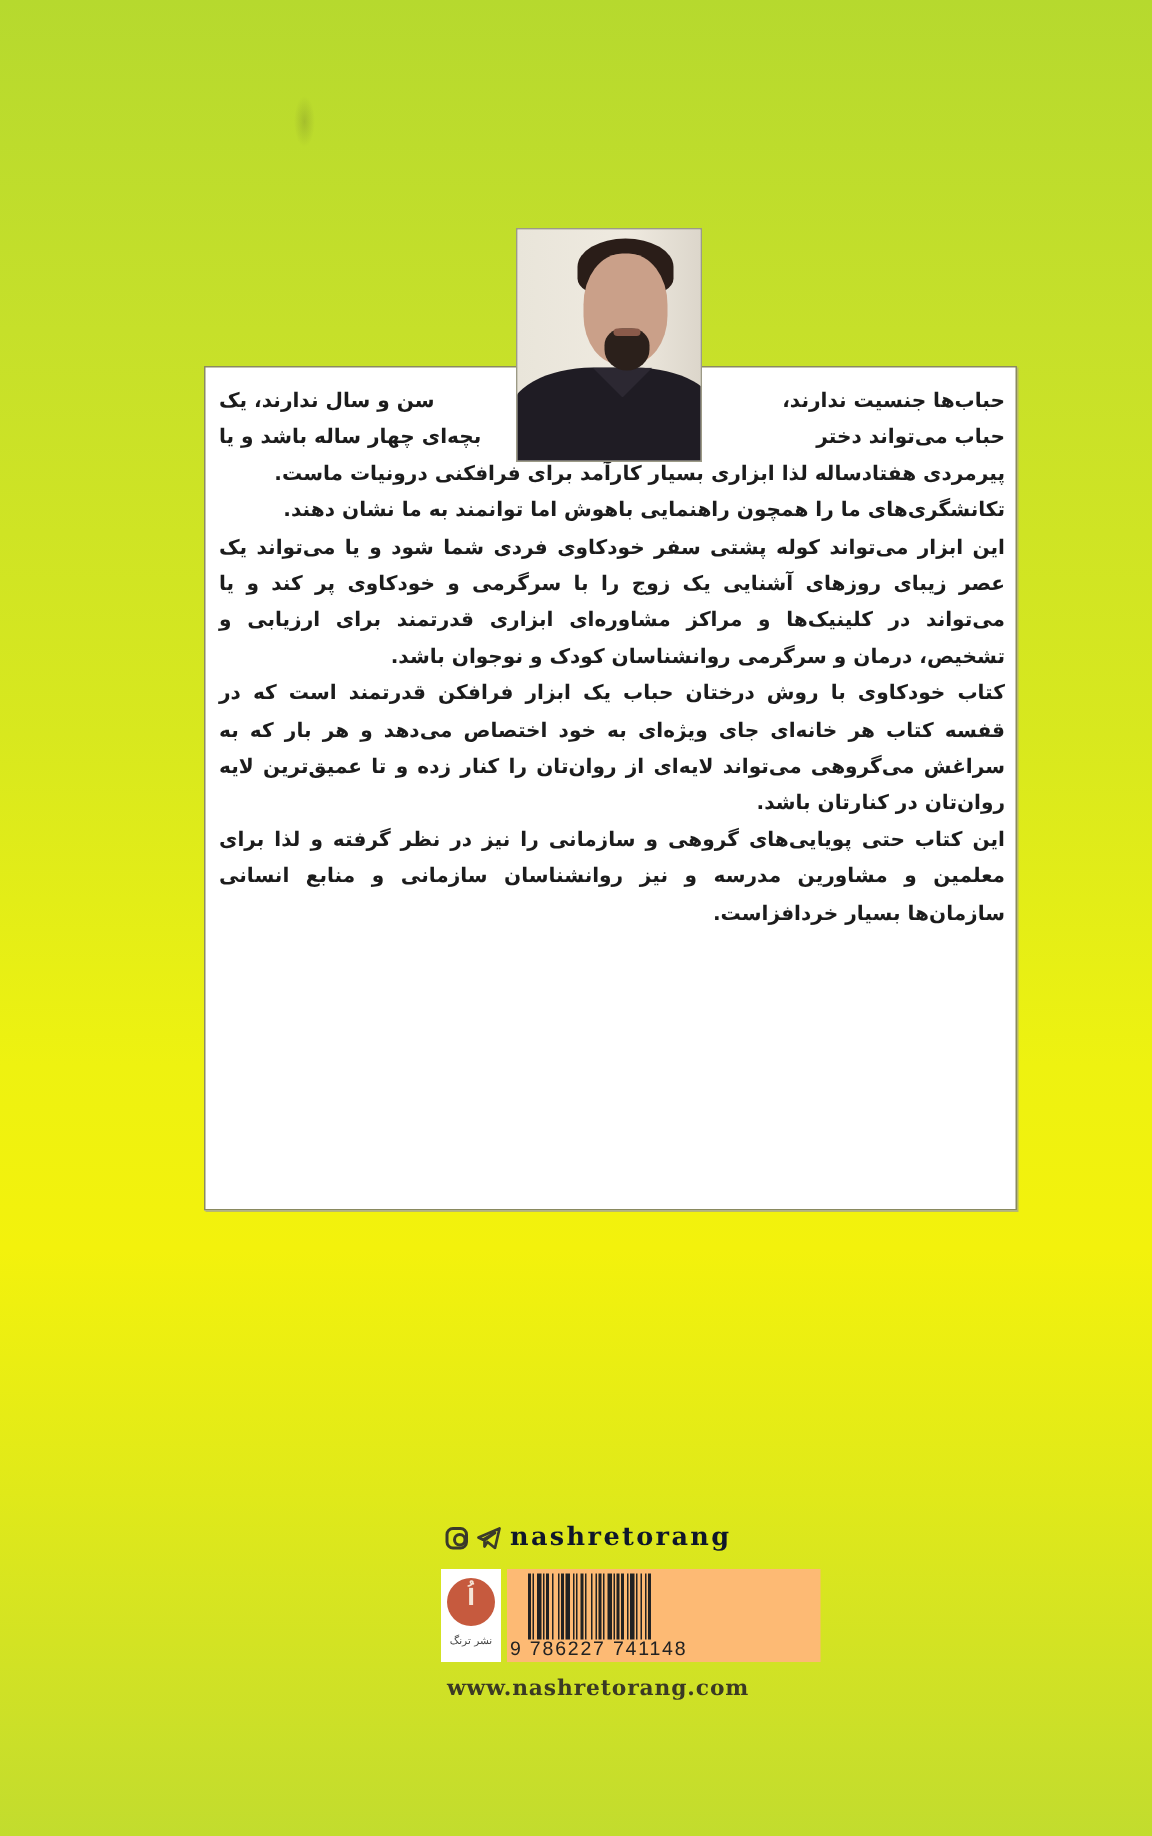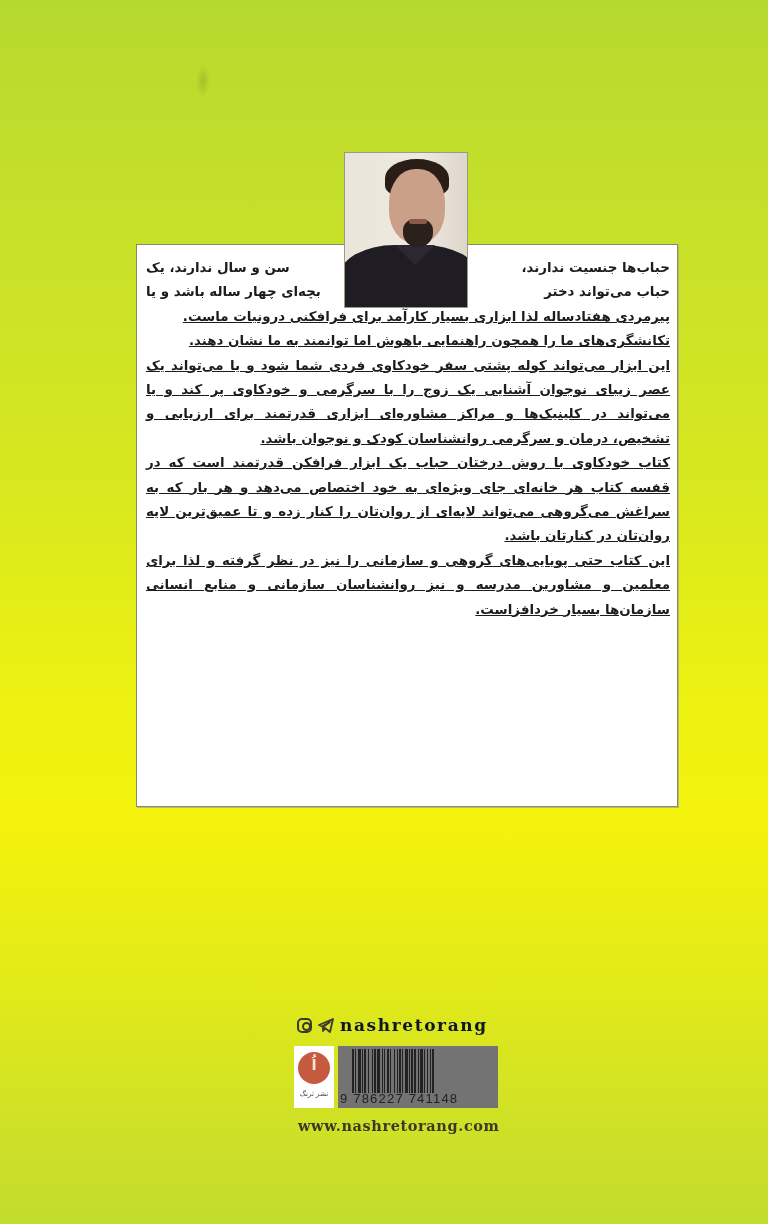--- a/index.html
+++ b/index.html
@@ -26,35 +26,35 @@
   .photo .beard{position:absolute;left:58px;top:66px;width:30px;height:28px;border-radius:40% 40% 50% 50%;background:#2b201b;}
   .photo .mouth{position:absolute;left:64px;top:66px;width:18px;height:5px;border-radius:3px;background:#8a5a4a;}
   .photo .shirt{position:absolute;left:-6px;top:92px;width:140px;height:80px;border-radius:40% 40% 0 0;background:#1f1c24;}
   .photo .collar{position:absolute;left:50px;top:92px;width:40px;height:20px;background:#2c2832;clip-path:polygon(0 0,50% 100%,100% 0);}
   .body-text{
     position:absolute;left:146px;top:256px;width:524px;
     direction:rtl;text-align:justify;
     font-family:"DejaVu Sans","Liberation Sans",sans-serif;
     font-size:13.4px;line-height:24.4px;color:#1c1c1c;font-weight:bold;
   }
-  .body-text p{margin:0;text-align-last:right;text-decoration:underline;}
+  .body-text p{margin:0;text-align-last:right;}
   .line{display:block;white-space:nowrap;text-align:justify;text-align-last:justify;}
   .line.last{text-align-last:right;}
   .wrap-line{display:flex;justify-content:space-between;direction:rtl;}
   .wrap-line span{white-space:nowrap;}
   .social-row{position:absolute;left:297px;top:1015px;display:flex;align-items:center;gap:6px;}
   .icon-ig{width:15px;height:15px;border:2.5px solid #3a3a2a;border-radius:5px;box-sizing:border-box;position:relative;}
   .icon-ig::after{content:"";position:absolute;left:2.5px;top:2.5px;width:5px;height:5px;border:2px solid #3a3a2a;border-radius:50%;}
   .icon-tg{width:16px;height:15px;}
   .handle{font-family:"DejaVu Serif","Liberation Serif",serif;font-weight:bold;font-size:17px;color:#0f172a;letter-spacing:1.6px;}
   .logo-box{position:absolute;left:294px;top:1046px;width:40px;height:62px;background:#fff;}
   .logo-circle{position:absolute;left:4px;top:6px;width:32px;height:32px;border-radius:50%;background:#c65a3e;}
   .logo-circle span{position:absolute;left:0;top:4px;width:32px;text-align:center;color:#f6e6d8;font-size:15px;font-weight:bold;}
   .logo-text{position:absolute;left:0;top:44px;width:40px;text-align:center;font-size:7px;color:#444;direction:rtl;}
-  .barcode-box{position:absolute;left:338px;top:1046px;width:160px;height:62px;background:#737373;}
+  .barcode-box{position:absolute;left:338px;top:1046px;width:209px;height:62px;background:#fdba74;}
   .bars{position:absolute;left:14px;top:3px;width:158px;height:44px;display:flex;align-items:stretch;}
   .bars i{display:block;background:#222;}
   .isbn{position:absolute;left:2px;top:45px;width:172px;font-family:"Liberation Sans","DejaVu Sans",sans-serif;font-size:13px;color:#222;letter-spacing:1.2px;white-space:pre;}
   .website{position:absolute;left:298px;top:1117px;font-family:"DejaVu Serif","Liberation Serif",serif;font-weight:bold;font-size:14.5px;color:#3b3a24;letter-spacing:.6px;}
 </style>
 </head>
 <body>
 
 <div class="stain"></div>
 
@@ -81,21 +81,21 @@
   </div>
 
   <p>
     <span class="line last">پیرمردی هفتادساله لذا ابزاری بسیار کارآمد برای فرافکنی درونیات ماست.</span>
   </p>
   <p>
     <span class="line last">تکانشگری‌های ما را همچون راهنمایی باهوش اما توانمند به ما نشان دهند.</span>
   </p>
   <p>
     <span class="line">این ابزار می‌تواند کوله پشتی سفر خودکاوی فردی شما شود و یا می‌تواند یک</span>
-    <span class="line">عصر زیبای نوجوان آشنایی یک زوج را با سرگرمی و خودکاوی پر کند و یا</span>
+    <span class="line">عصر زیبای روزهای آشنایی یک زوج را با سرگرمی و خودکاوی پر کند و یا</span>
     <span class="line">می‌تواند در کلینیک‌ها و مراکز مشاوره‌ای ابزاری قدرتمند برای ارزیابی و</span>
     <span class="line last">تشخیص، درمان و سرگرمی روانشناسان کودک و نوجوان باشد.</span>
   </p>
   <p>
     <span class="line">کتاب خودکاوی با روش درختان حباب یک ابزار فرافکن قدرتمند است که در</span>
     <span class="line">قفسه کتاب هر خانه‌ای جای ویژه‌ای به خود اختصاص می‌دهد و هر بار که به</span>
     <span class="line">سراغش می‌گروهی می‌تواند لایه‌ای از روان‌تان را کنار زده و تا عمیق‌ترین لایه</span>
     <span class="line last">روان‌تان در کنارتان باشد.</span>
   </p>
   <p>

